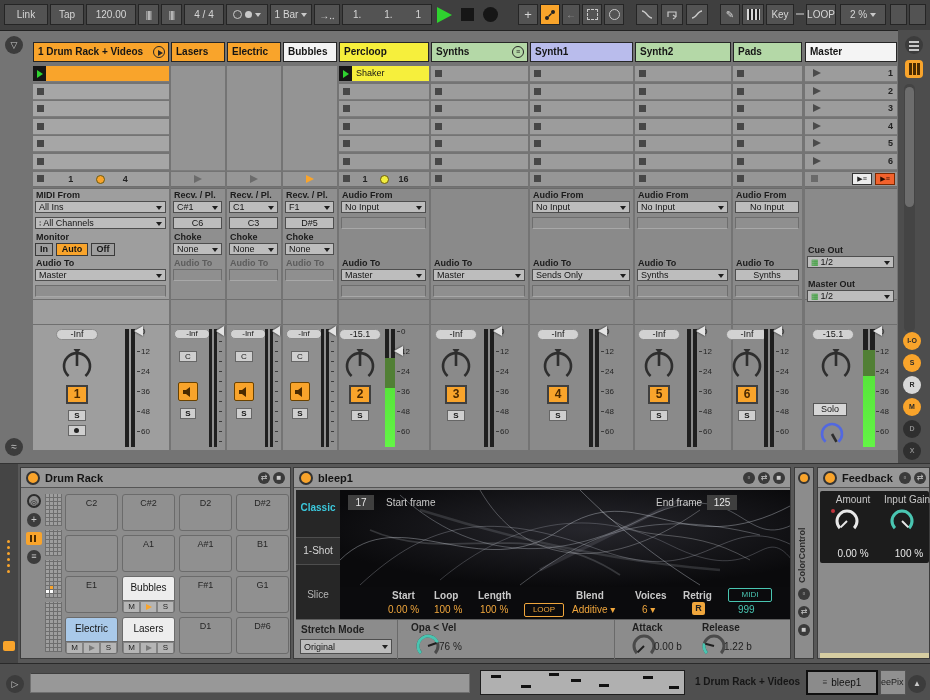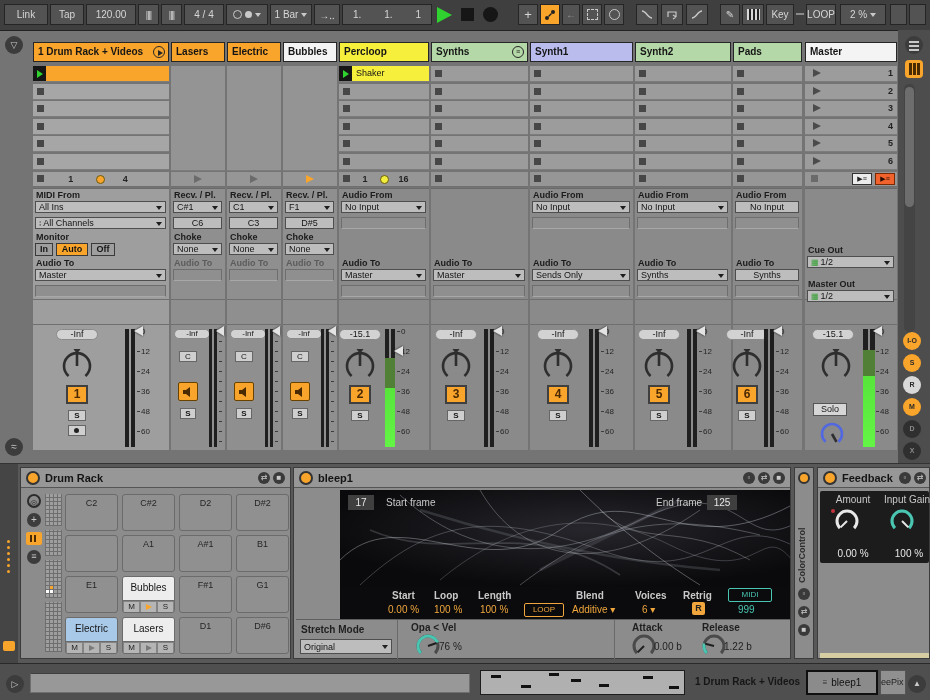--- a/index.html
+++ b/index.html
@@ -780,20 +780,25 @@
     </div>
 
     <div class="device" style="left:293px;top:3px;width:498px;height:192px;">
       <div class="devbar">
         <span class="led"></span>
         <span class="ttl">bleep1</span>
         <span class="dico" style="right:35px;">▫</span>
         <span class="dico" style="right:20px;">⇄</span>
         <span class="dico" style="right:5px;">■</span>
       </div>
+      <div class="abs dark" style="left:2px;top:22px;width:44px;height:129px;background:#262626;">
+        <div style="margin-top:12px;text-align:center;color:#3bc8dc;font-size:10px;font-weight:bold;">Classic</div>
+        <div style="margin-top:24px;border-top:1px solid #4e4e4e;border-bottom:1px solid #4e4e4e;background:#303030;color:#d6d6d6;font-size:10px;text-align:center;line-height:26px;height:26px;">1-Shot</div>
+        <div style="margin-top:24px;text-align:center;color:#b5b5b5;font-size:10px;">Slice</div>
+      </div>
       <div class="abs" style="left:46px;top:22px;width:450px;height:129px;background:#0b0b0d;">
         <svg width="450" height="97" style="position:absolute;left:0;top:0;">
           <defs>
               <radialGradient id="glow" cx="55%" cy="40%" r="60%">
                 <stop offset="0%" stop-color="#26262c"></stop>
                 <stop offset="100%" stop-color="#0a0a0c"></stop>
               </radialGradient>
             </defs>
           <rect width="450" height="97" fill="url(#glow)"></rect>
           <path d="M0,70 C60,10 140,95 220,40 S340,75 452,15" stroke="rgba(220,225,235,.35)" fill="none"></path>

